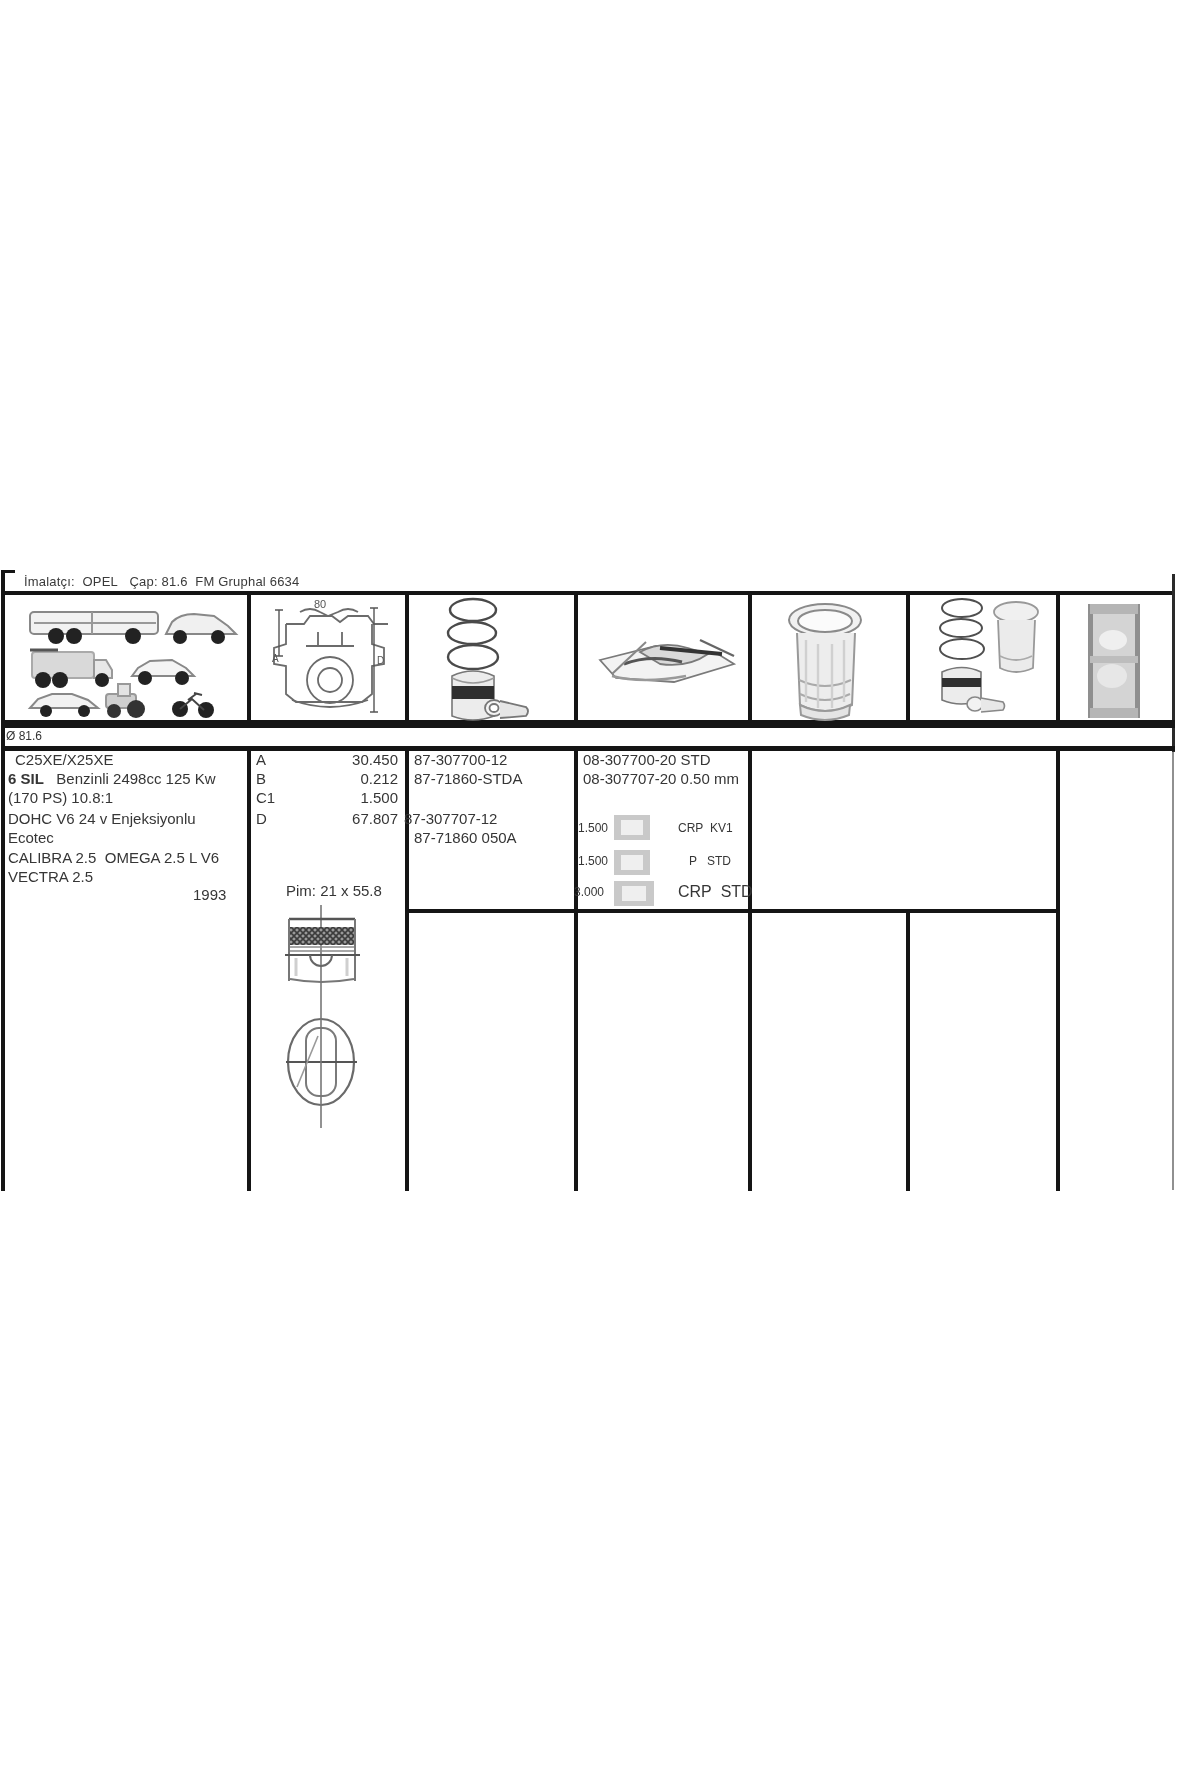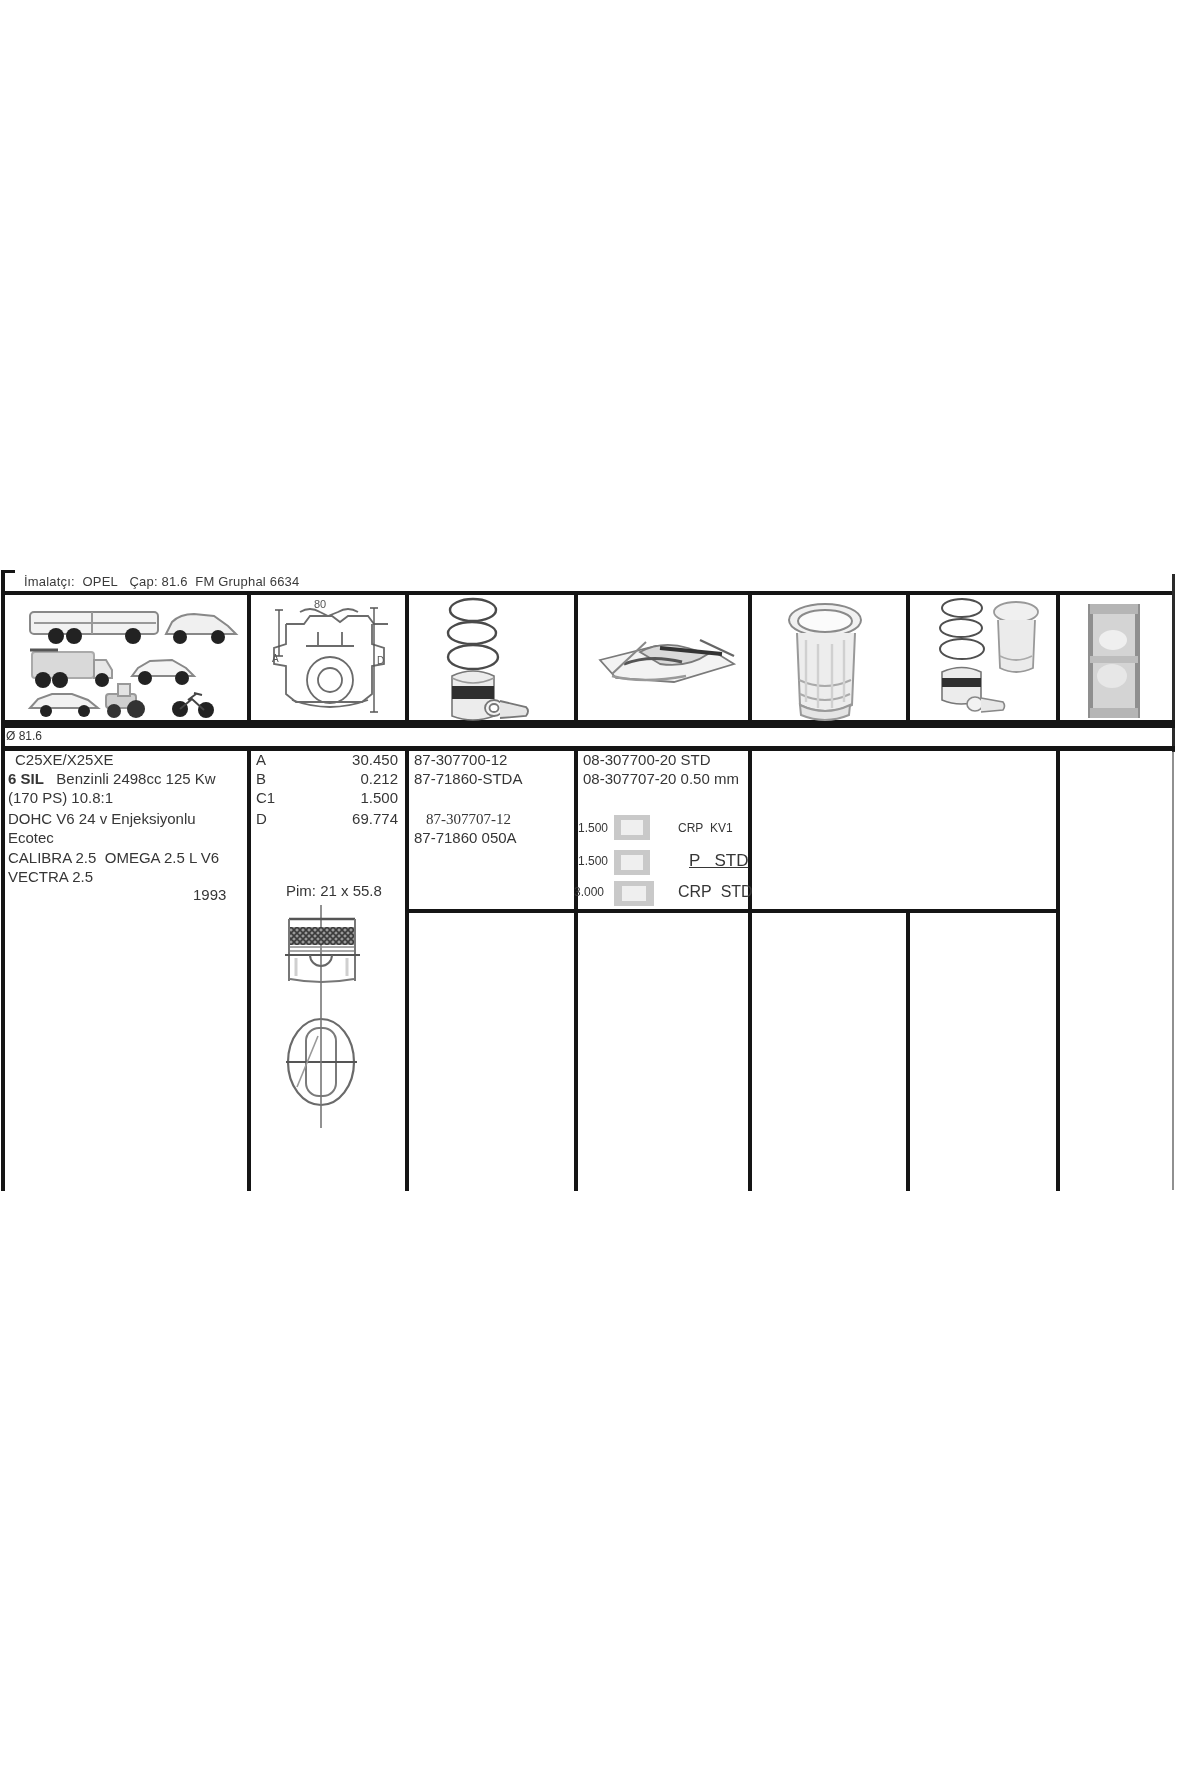--- a/index.html
+++ b/index.html
@@ -68,41 +68,41 @@
 <div class="t" style="left:193px;top:888px;">1993</div>
 
 <div class="t" style="left:256px;top:753px;">A</div>
 <div class="t" style="left:256px;top:772px;">B</div>
 <div class="t" style="left:256px;top:791px;">C1</div>
 <div class="t" style="left:256px;top:812px;">D</div>
 
 <div class="t" style="left:298px;top:753px;width:100px;text-align:right;">30.450</div>
 <div class="t" style="left:298px;top:772px;width:100px;text-align:right;">0.212</div>
 <div class="t" style="left:298px;top:791px;width:100px;text-align:right;">1.500</div>
-<div class="t" style="left:298px;top:812px;width:100px;text-align:right;">69.774</div>
+<div class="t" style="left:298px;top:812px;width:100px;text-align:right;">67.807</div>
 
 <div class="t" style="left:286px;top:852px;margin-top:32px;">Pim: 21 x 55.8</div>
 
 <div class="t" style="left:414px;top:753px;">87-307700-12</div>
 <div class="t" style="left:414px;top:772px;">87-71860-STDA</div>
-<div class="t" style="left:426px;top:812px;font-family:Liberation Serif, serif;">87-307707-12</div>
+<div class="t" style="left:404px;top:812px;">87-307707-12</div>
 <div class="t" style="left:414px;top:831px;">87-71860 050A</div>
 
 <div class="t" style="left:583px;top:753px;">08-307700-20 STD</div>
 <div class="t" style="left:583px;top:772px;">08-307707-20 0.50 mm</div>
 
 <div class="t" style="left:578px;top:821px;font-size:12px;">1.500</div>
 <div style="position:absolute;left:614px;top:815px;width:36px;height:25px;background:#c9c9c9;"></div>
 <div style="position:absolute;left:621px;top:820px;width:22px;height:15px;background:#efefef;"></div>
 <div class="t" style="left:678px;top:821px;font-size:12px;">CRP&nbsp;&nbsp;KV1</div>
 
 <div class="t" style="left:578px;top:854px;font-size:12px;">1.500</div>
 <div style="position:absolute;left:614px;top:850px;width:36px;height:25px;background:#c9c9c9;"></div>
 <div style="position:absolute;left:621px;top:855px;width:22px;height:15px;background:#efefef;"></div>
-<div class="t" style="left:689px;top:854px;font-size:17px;text-decoration:underline;">P&nbsp;&nbsp;&nbsp;STD</div>
+<div class="t" style="left:689px;top:854px;font-size:12px;">P&nbsp;&nbsp;&nbsp;STD</div>
 
 <div class="t" style="left:574px;top:885px;font-size:12px;">3.000</div>
 <div style="position:absolute;left:614px;top:881px;width:40px;height:25px;background:#c9c9c9;"></div>
 <div style="position:absolute;left:622px;top:886px;width:24px;height:15px;background:#efefef;"></div>
 <div class="t" style="left:678px;top:885px;font-size:16px;">CRP&nbsp;&nbsp;STD</div>
 
 <svg width="1180" height="1765" viewBox="0 0 1180 1765" style="position:absolute;left:0;top:0;">
 <defs>
   <pattern id="hatch" width="6" height="6" patternUnits="userSpaceOnUse">
     <rect width="6" height="6" fill="#9a9a9a"></rect>

